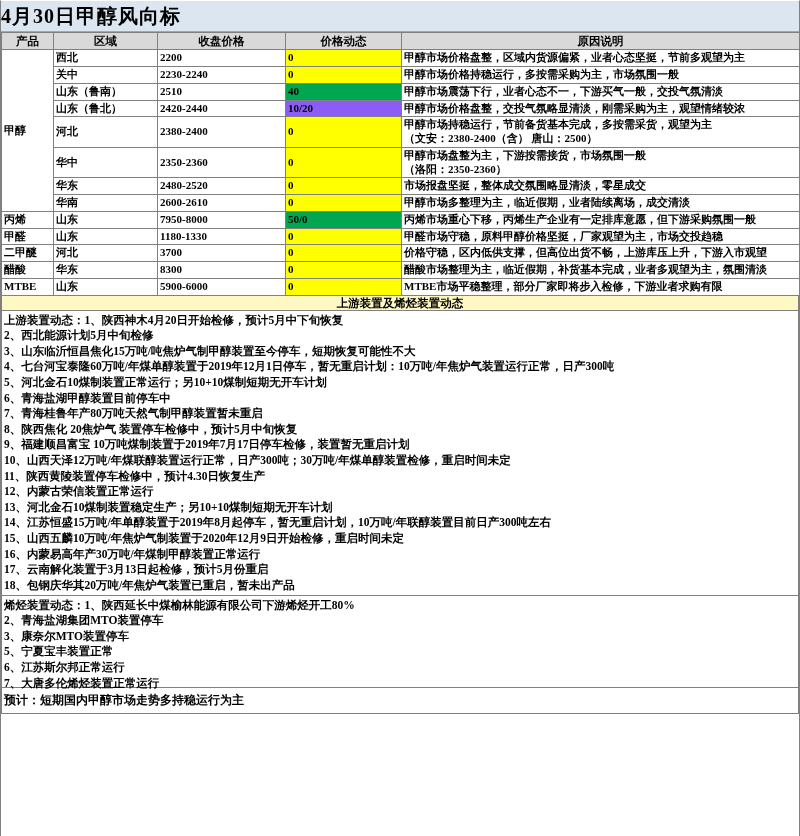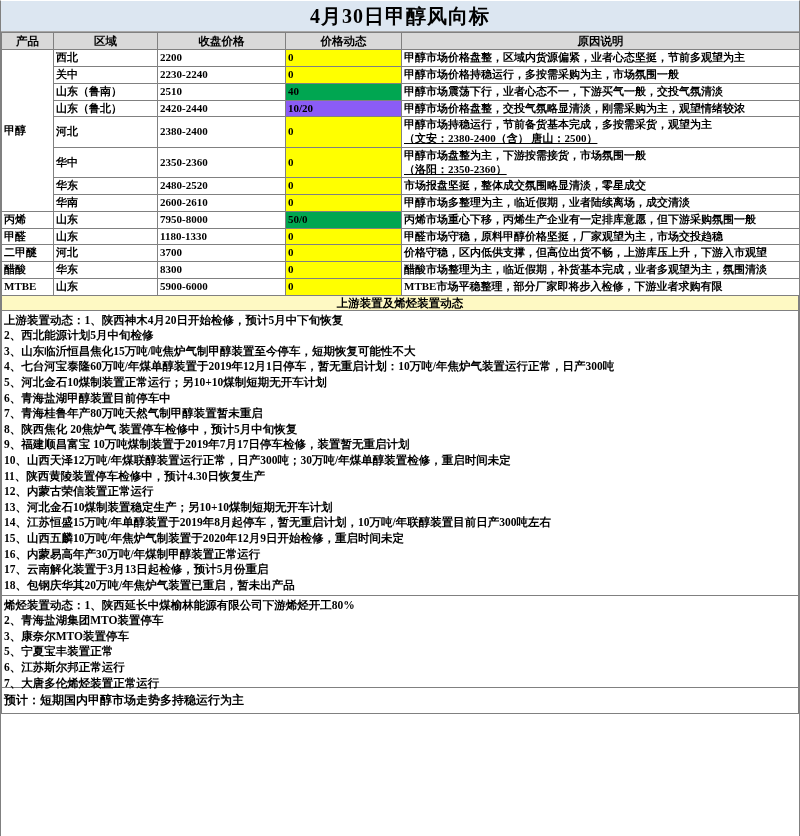--- a/index.html
+++ b/index.html
@@ -24,21 +24,20 @@
     border-top: 1px solid #ffffff;
   }
 
   
   .title-bar {
     height: 30px;
     background: #dce6f1;
     border-bottom: 1px solid #a6a6a6;
     display: flex;
     align-items: center;
-    justify-content: center;
   }
   .title-bar .title-text {
     font-size: 20px;
     font-weight: bold;
     letter-spacing: 1px;
     line-height: 1;
   }
 
   
   table.price-table {
@@ -70,21 +69,20 @@
   td.product, td.region, td.price, td.change {
     text-align: left;
   }
   td.reason {
     text-align: left;
     padding-left: 5px;
     font-size: 11px;
   }
   td.reason .sub {
     display: block;
-    text-decoration: underline;
   }
   td.change.yellow { background: #ffff00; }
   td.change.green  { background: #00a651; }
   td.change.red    { background: #8b5cf6; }
 
   
   .section-bar {
     background: #fef9c3;
     border: 1px solid #808080;
     border-top: none;

